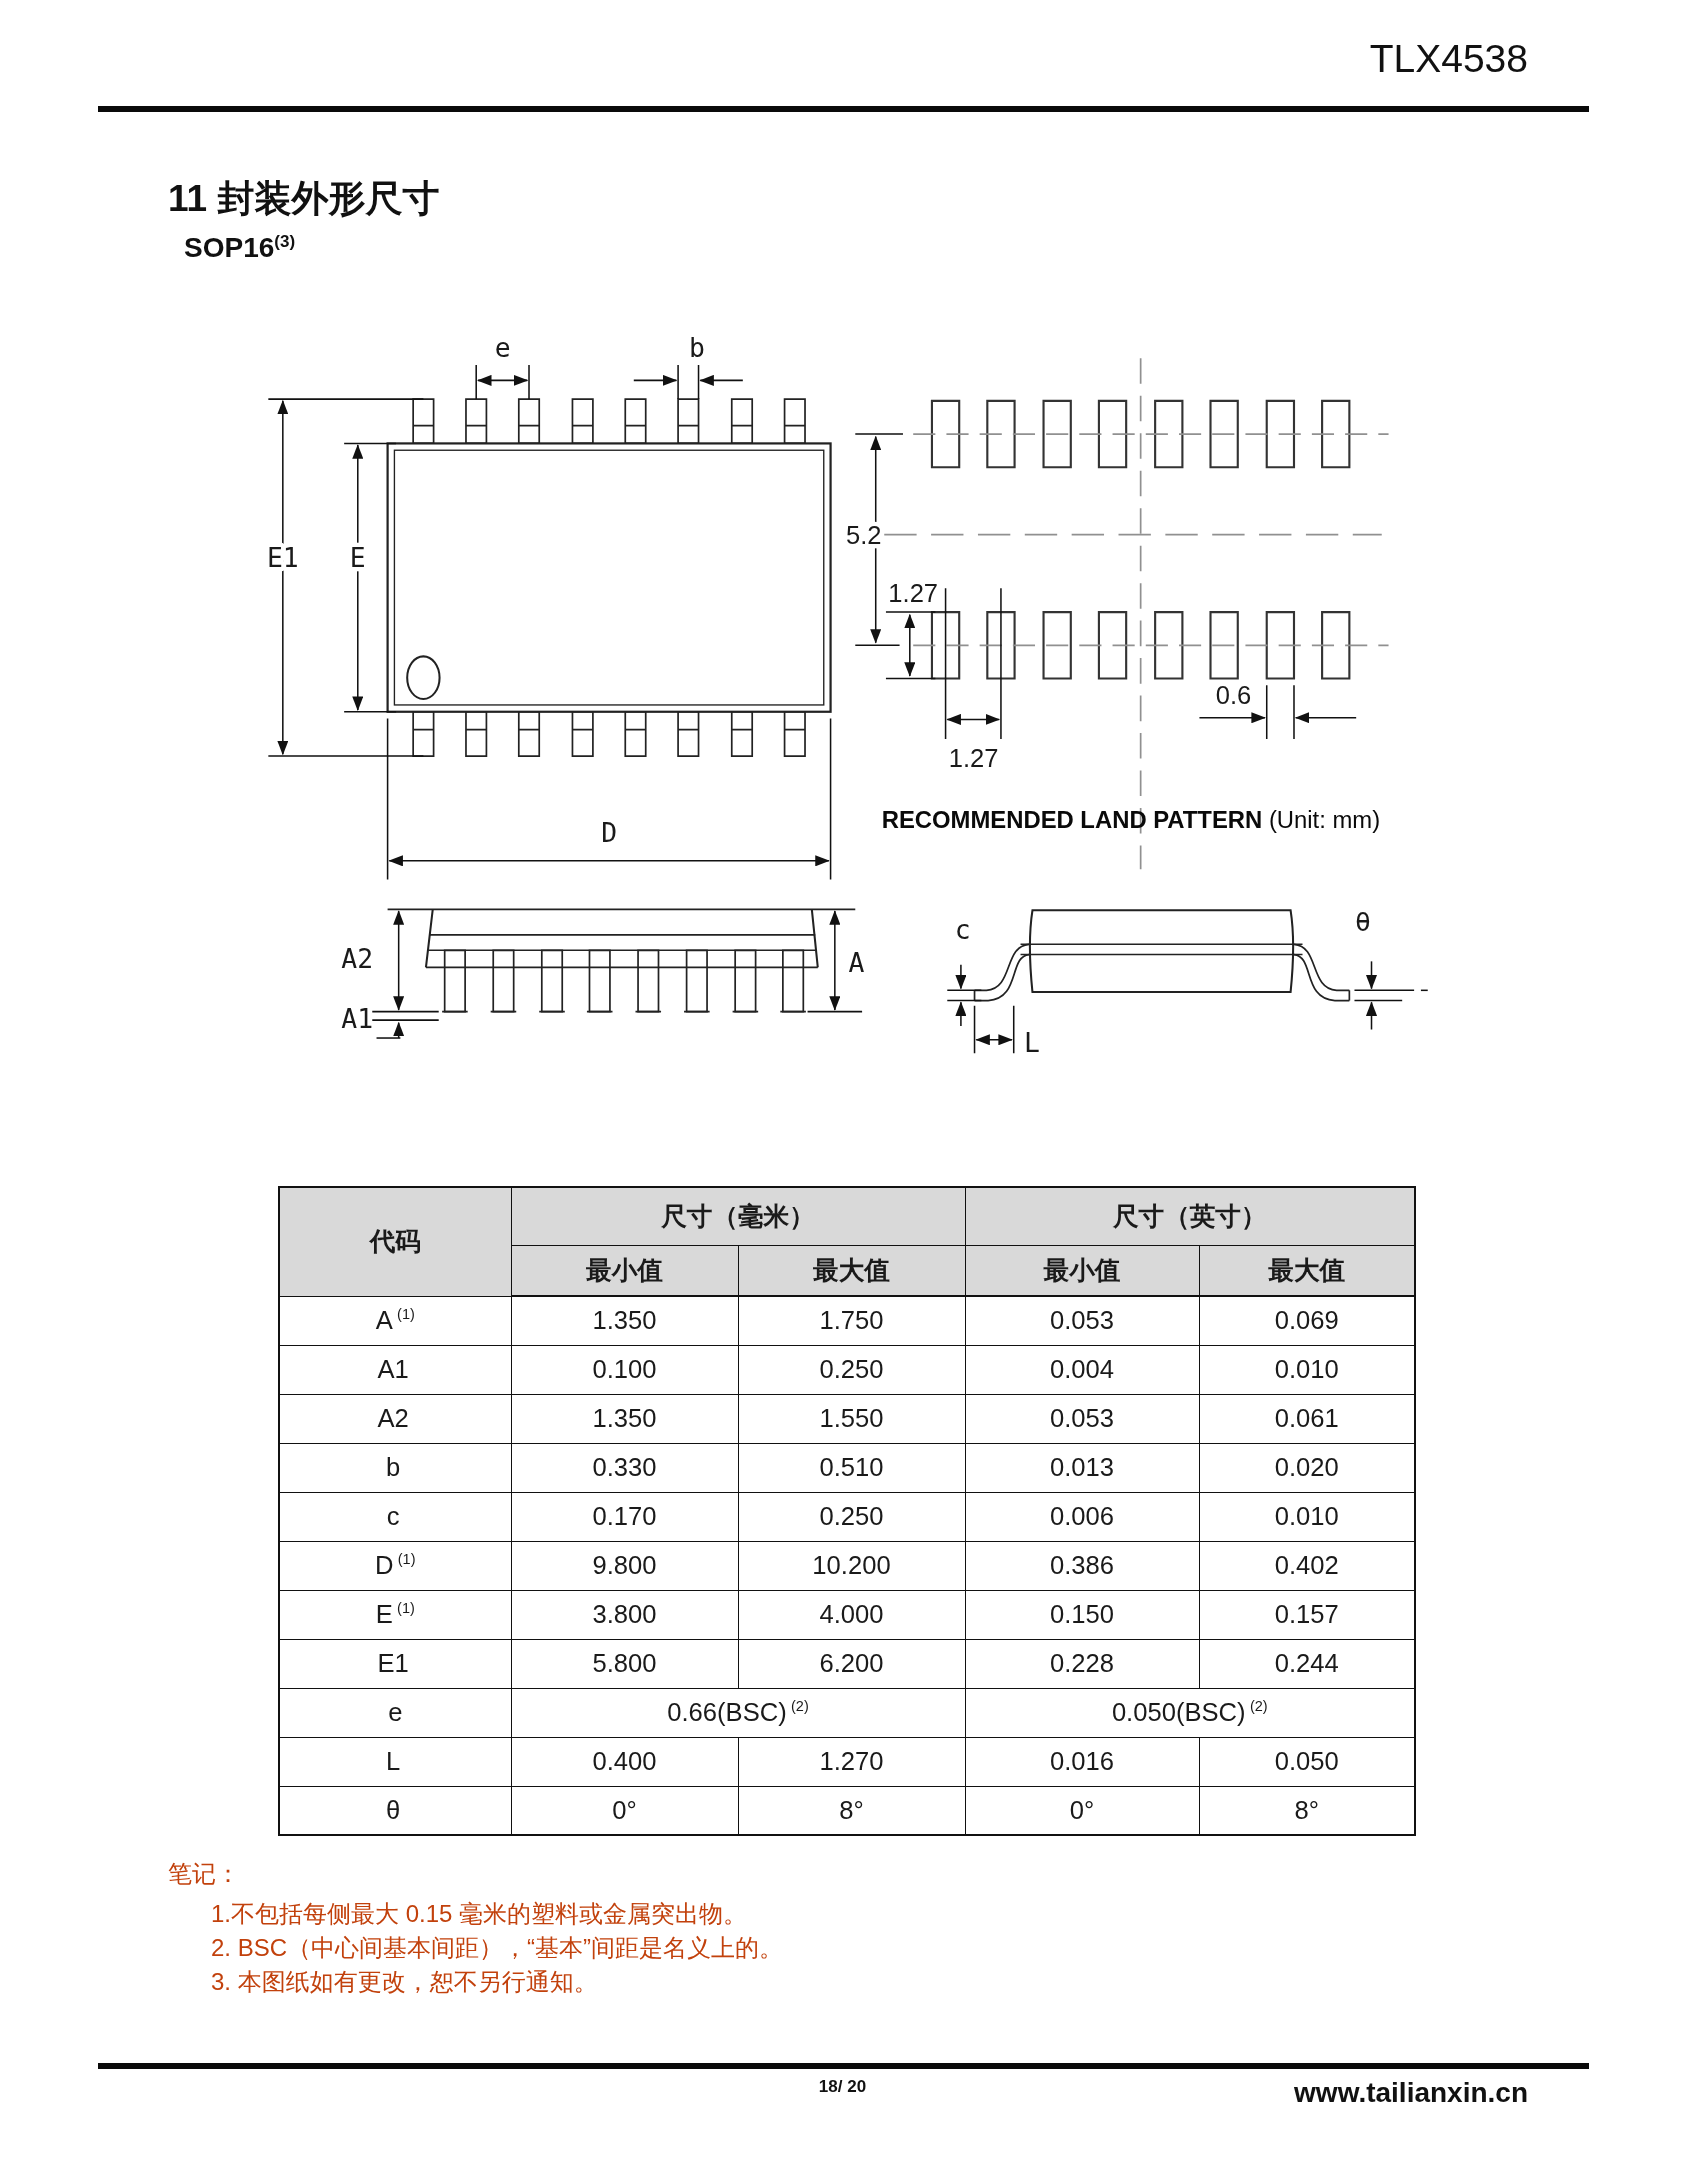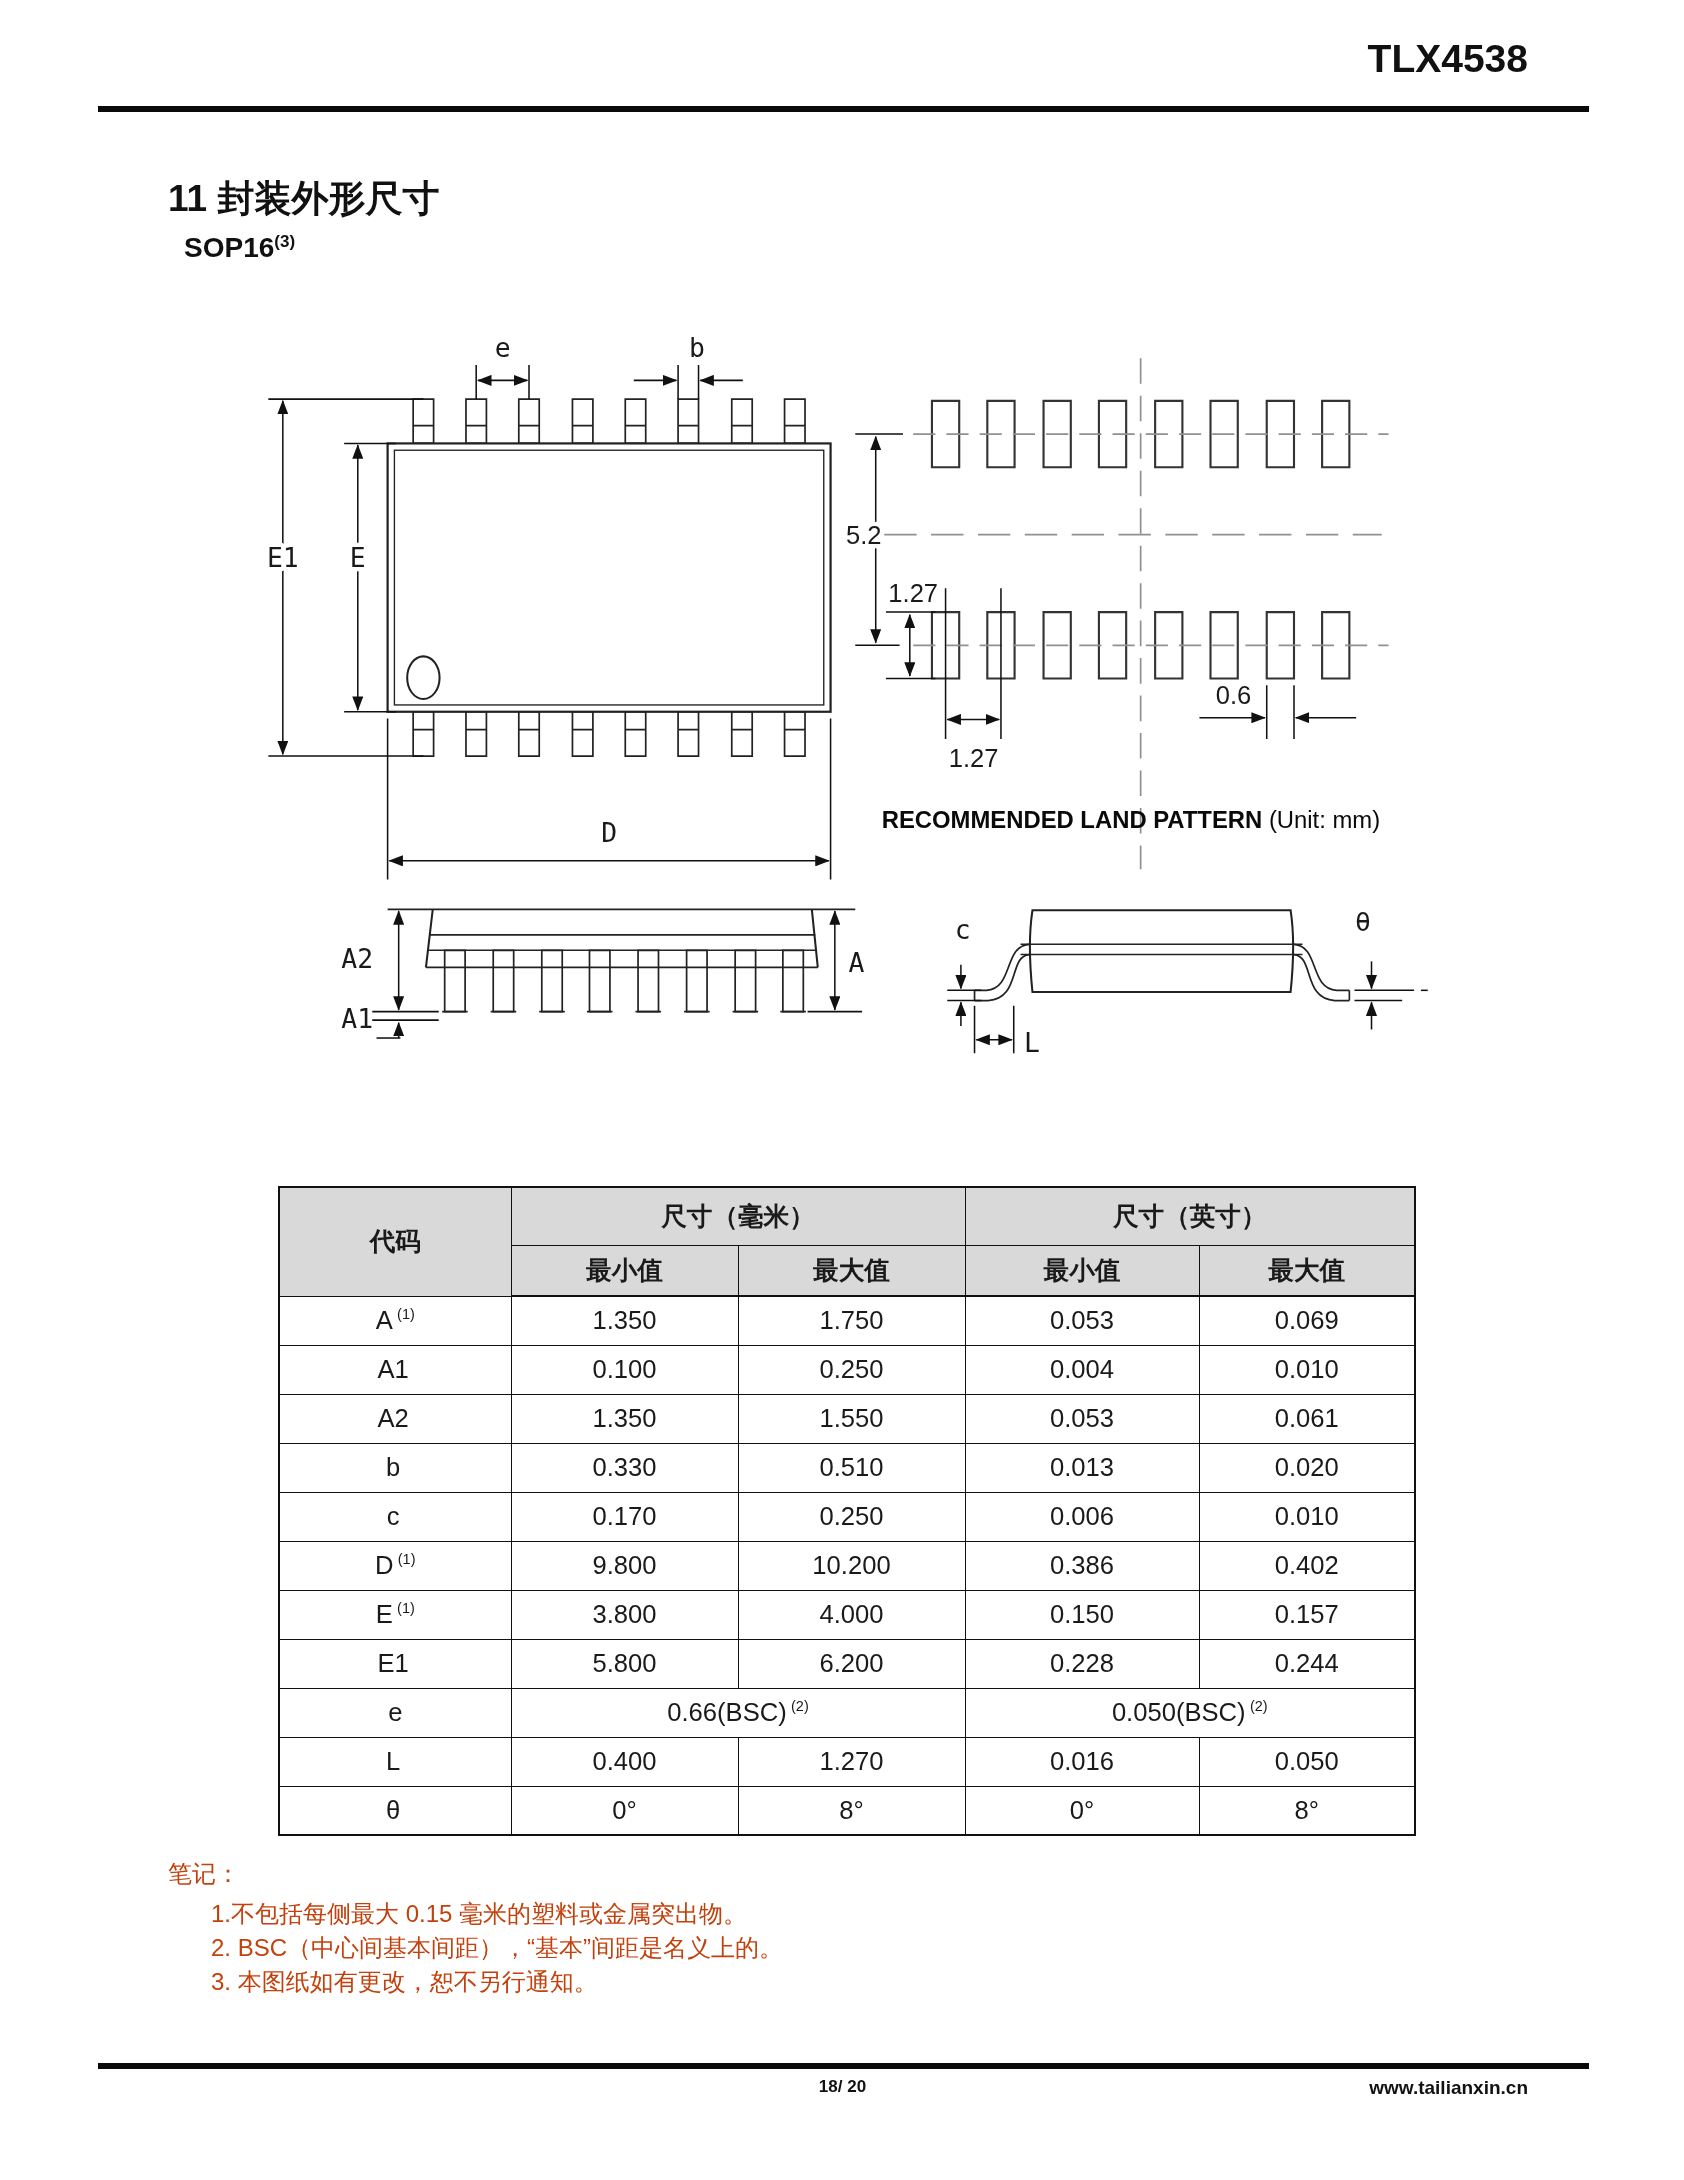--- a/index.html
+++ b/index.html
@@ -1,19 +1,19 @@
 <!DOCTYPE html>
 <html style="font-size:13.6px"><head>
 <meta charset="utf-8">
 <style>
   html,body{margin:0;padding:0;background:#fff;}
   #page{position:relative;width:1685px;height:2181px;background:#ffffff;
         font-family:"Liberation Sans",sans-serif;color:#111;overflow:hidden;}
   
-  .product-title{position:absolute;top:37px;right:157px;font-size:39px;font-weight:bold;letter-spacing:0px;}
+  .product-title{position:absolute;top:37px;right:157px;font-size:39px;font-weight:normal;letter-spacing:0px;}
   .header-rule{position:absolute;left:98px;top:106px;width:1491px;height:6px;background:#0a0a0a;}
   .section-title{position:absolute;left:168px;top:174px;font-size:37px;font-weight:bold;}
   .pkg-line{position:absolute;left:184px;top:232px;font-size:28px;font-weight:bold;}
   .pkg-line sup{font-size:17px;vertical-align:super;}
   
   #drawing{position:absolute;left:0;top:324px;}
   .dimtxt{font-family:"DejaVu Sans Mono",monospace;font-size:31px;fill:#1a1a1a;}
   .numtxt{font-family:"Liberation Sans",sans-serif;font-size:30px;fill:#1a1a1a;}
   .halo{paint-order:stroke;stroke:#ffffff;stroke-width:10px;stroke-linejoin:round;}
   .captxt{font-family:"Liberation Sans",sans-serif;font-size:28px;fill:#0a0a0a;}
@@ -29,21 +29,21 @@
   th.code-h{border-bottom:2.6px solid #111;}
   table.dims sup{font-size:14.5px;vertical-align:super;margin-left:4.3px;}
   
   .notes{position:absolute;left:168px;top:1858px;font-size:24px;color:#c2410c;}
   .notes .note-title{margin-bottom:6.8px;}
   .notes .note-item{margin-left:43px;line-height:34px;}
   
   .footer-rule{position:absolute;left:98px;top:2063px;width:1491px;height:6px;background:#0a0a0a;}
   .footer-page{position:absolute;left:0;top:2077px;width:1685px;text-align:center;
                font-size:17px;font-weight:bold;}
-  .footer-site{position:absolute;top:2077px;right:157px;font-size:19px;font-weight:bold;}
+  .footer-site{position:absolute;top:2077px;right:157px;font-size:28px;font-weight:bold;}
 </style>
 </head>
 <body>
 
 <div id="page">
 
   <div class="product-title">TLX4538</div>
   <div class="header-rule"></div>
 
   <div class="section-title">11 封装外形尺寸</div>

